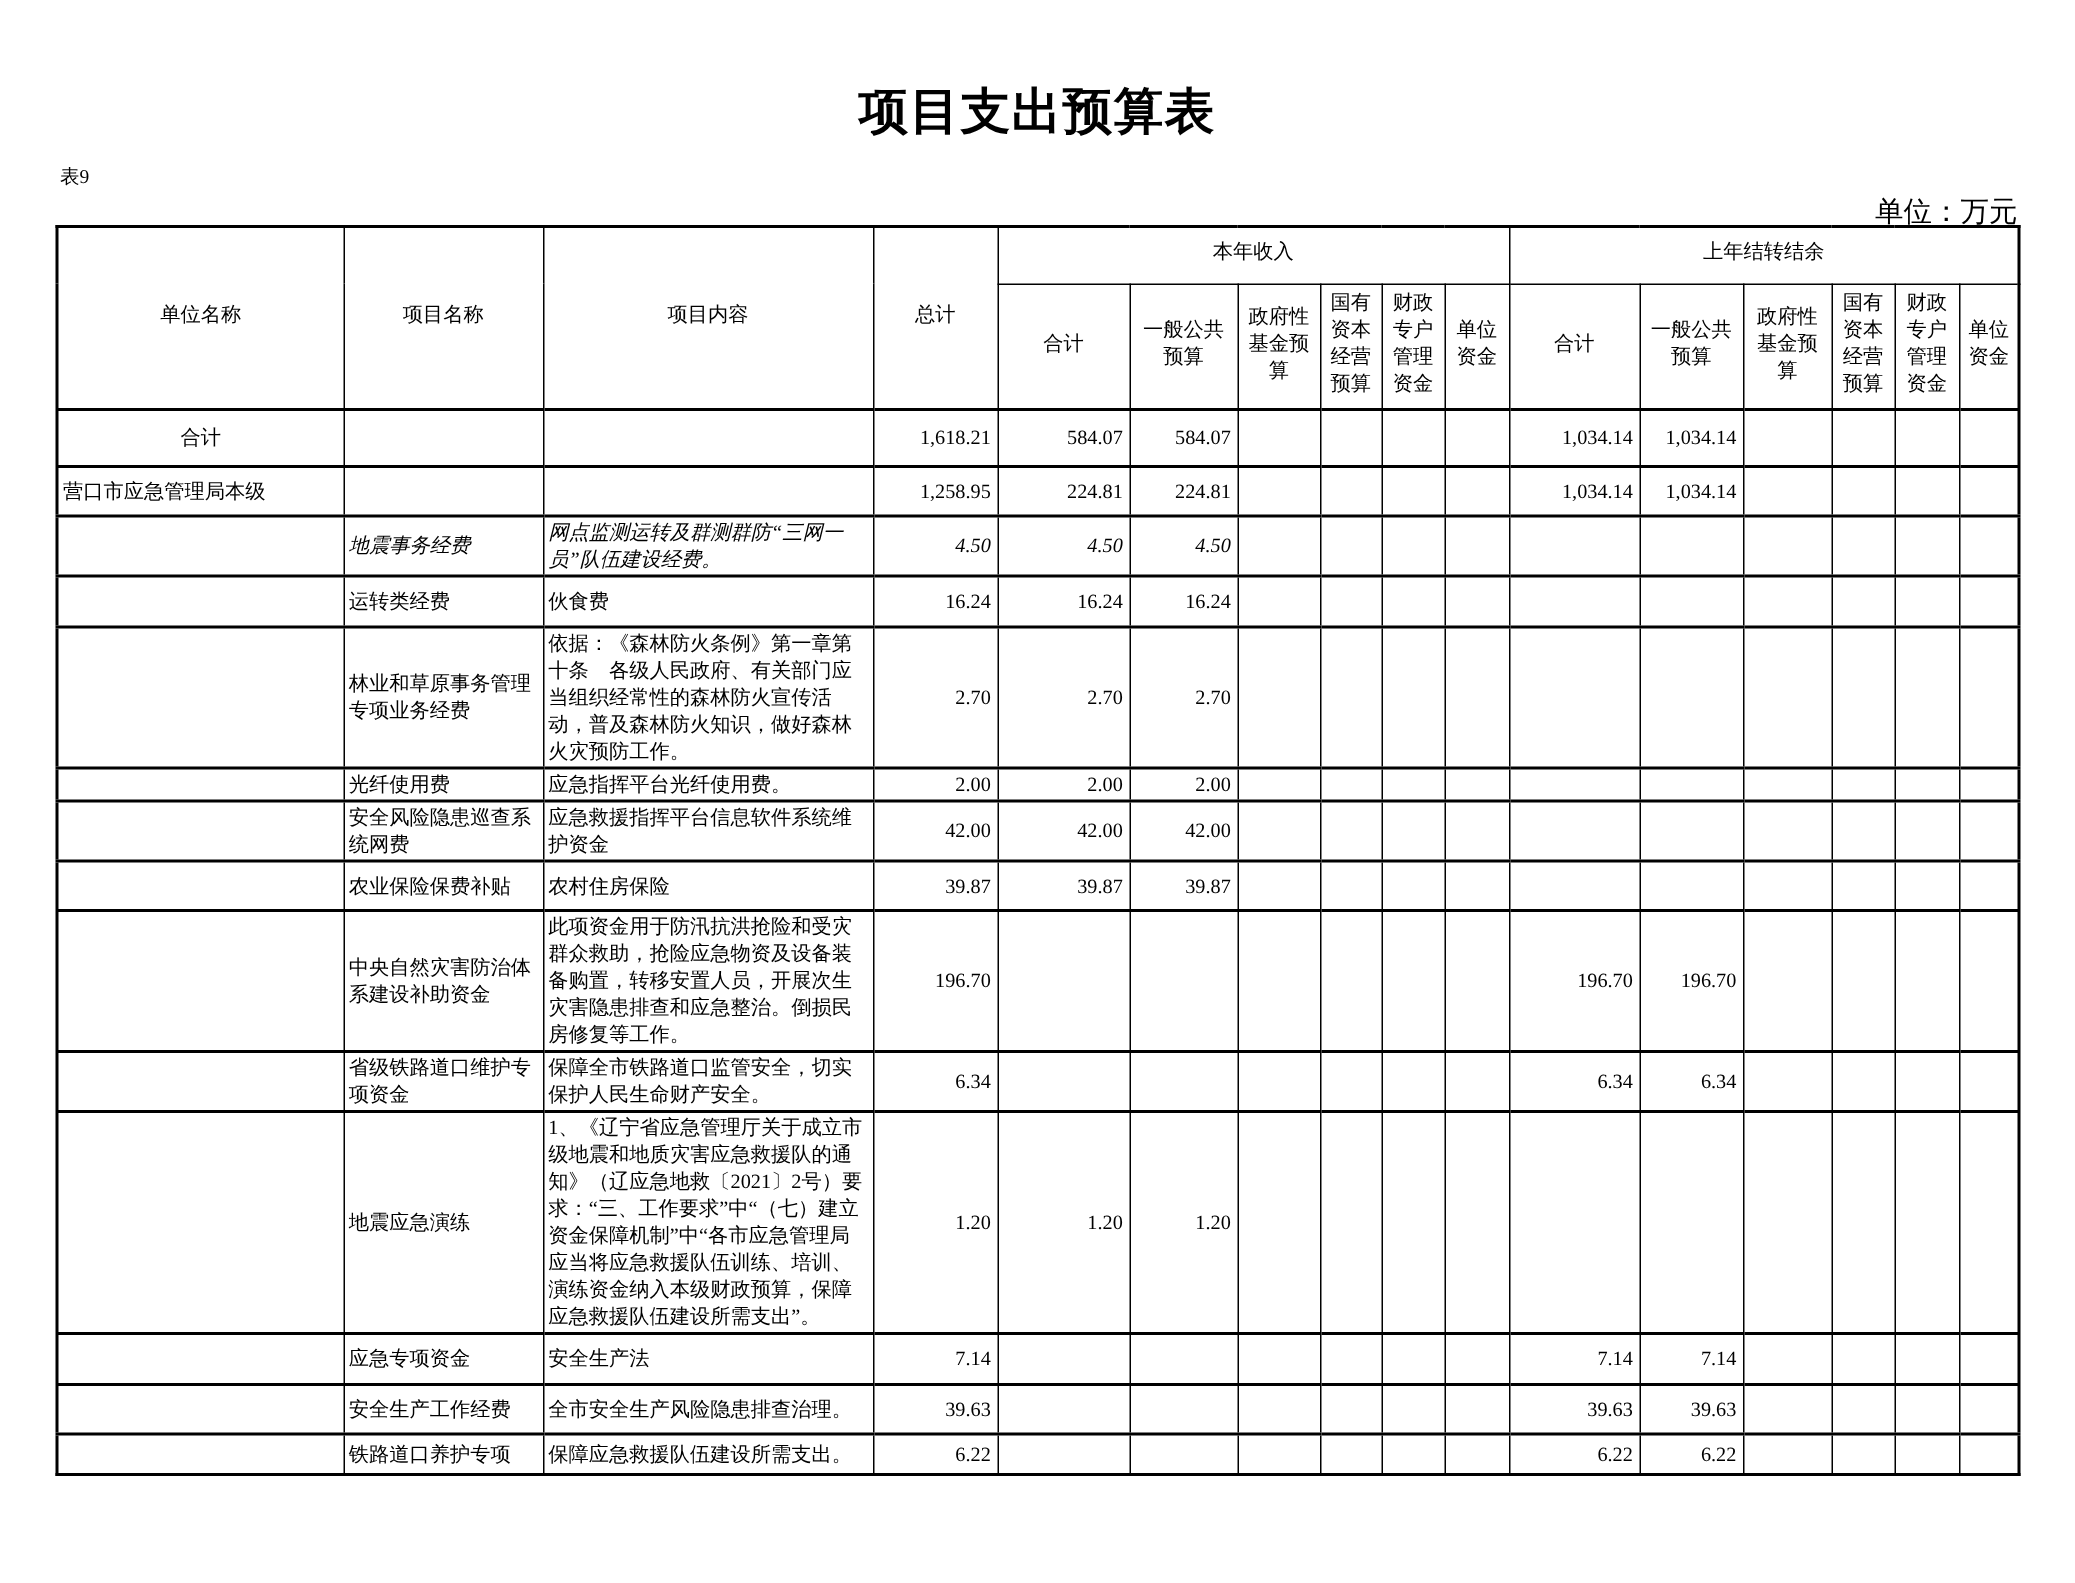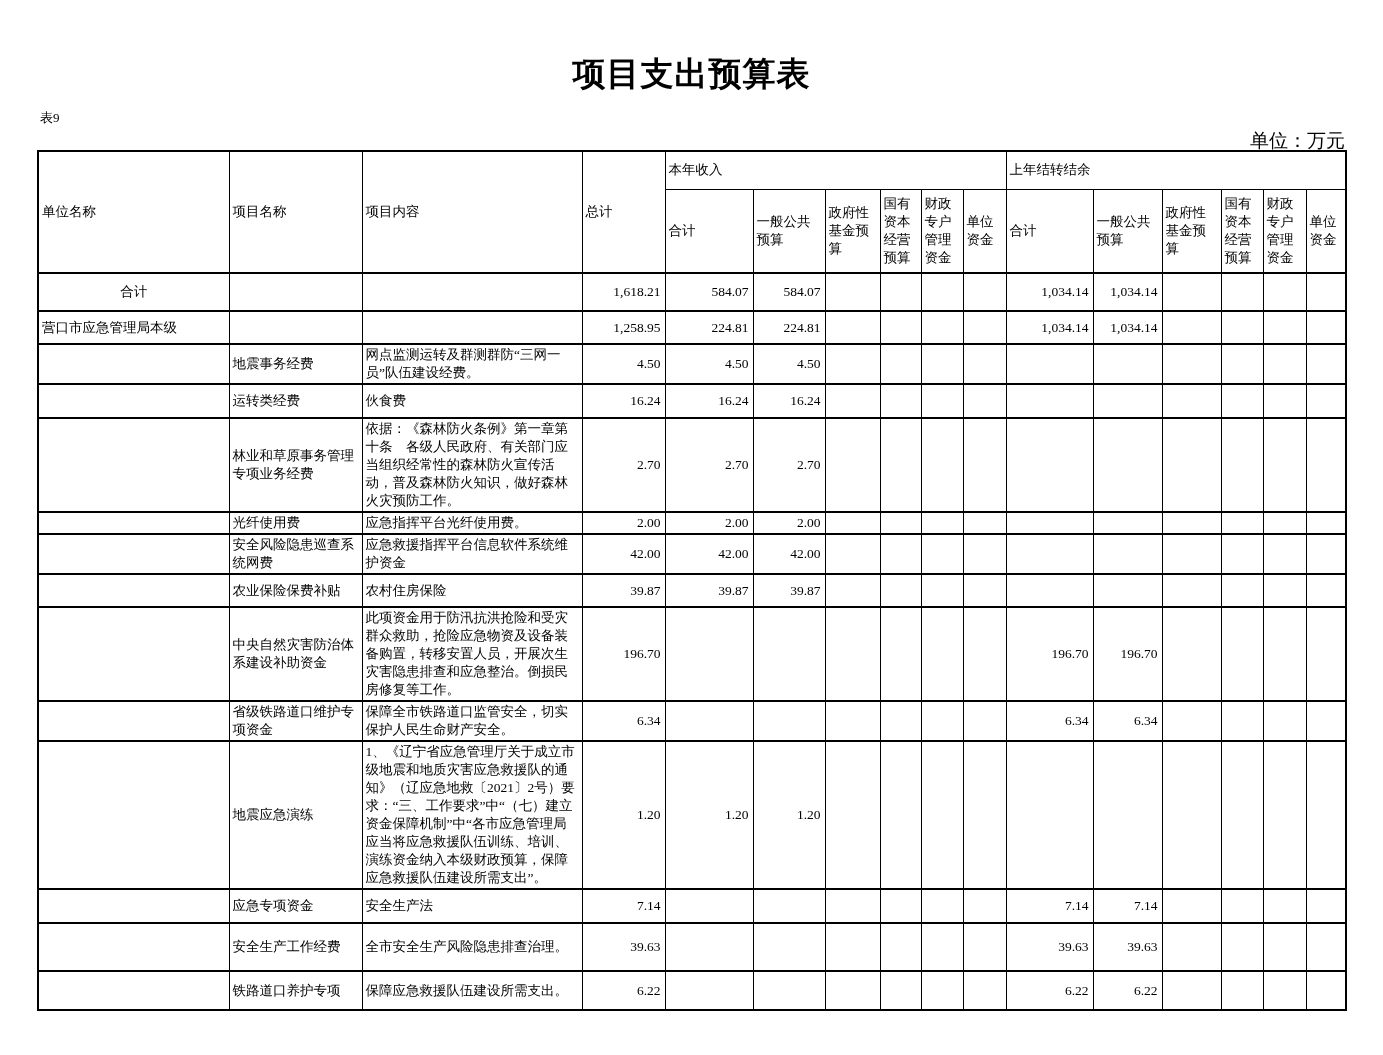--- a/index.html
+++ b/index.html
@@ -38,39 +38,39 @@
     font-size: 13.5px;
     line-height: 18px;
     font-weight: normal;
     padding: 1px 3px;
     vertical-align: middle;
     word-break: break-all;
     overflow: hidden;
   }
   thead tr.group-row { height: 38px; }
   thead tr.sub-row { height: 84px; }
-  thead th { text-align: left; }
+  thead th { text-align: center; font-family: Liberation Mono, monospace; }
   tbody td { border-top-width: 2px; }
   .c-text { text-align: left; }
   .c-num { text-align: right; padding-right: 4px; }
   .c-center { text-align: center; }
   tbody tr:nth-child(1)  { height: 38px; }
   tbody tr:nth-child(2)  { height: 33px; }
-  tbody tr:nth-child(3)  { height: 40px; }
+  tbody tr:nth-child(3)  { height: 40px; font-style: italic; }
   tbody tr:nth-child(4)  { height: 34px; margin-top: 40px; }
   tbody tr:nth-child(5)  { height: 91px; }
   tbody tr:nth-child(6)  { height: 21px; }
   tbody tr:nth-child(7)  { height: 40px; }
   tbody tr:nth-child(8)  { height: 33px; padding-left: 26px; }
   tbody tr:nth-child(9)  { height: 91px; }
   tbody tr:nth-child(10) { height: 40px; }
   tbody tr:nth-child(11) { height: 146px; }
   tbody tr:nth-child(12) { height: 34px; padding-left: 36px; }
-  tbody tr:nth-child(13) { height: 48px; }
-  tbody tr:nth-child(14) { height: 39px; padding-left: 32px; }
+  tbody tr:nth-child(13) { height: 33px; }
+  tbody tr:nth-child(14) { height: 27px; padding-left: 32px; }
 </style>
 </head>
 <body>
 
 <div class="page-title">项目支出预算表</div>
 <div class="table-label">表9</div>
 <div class="unit-label">单位：万元</div>
 
 <table class="budget">
   <colgroup>

